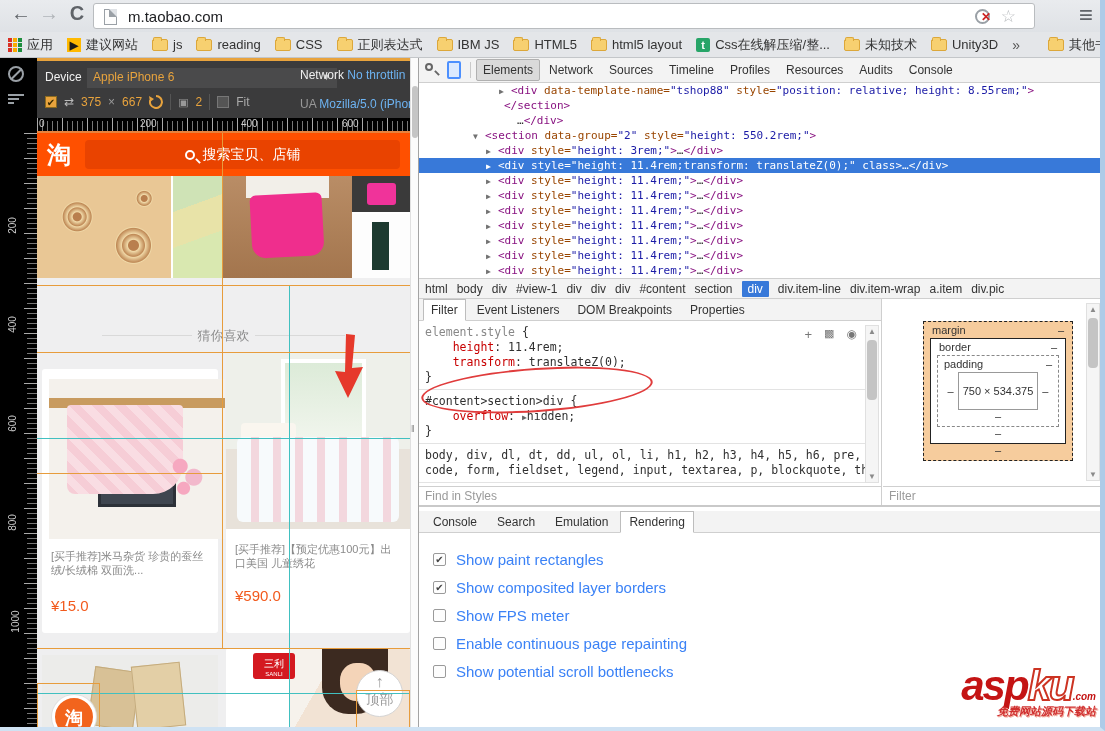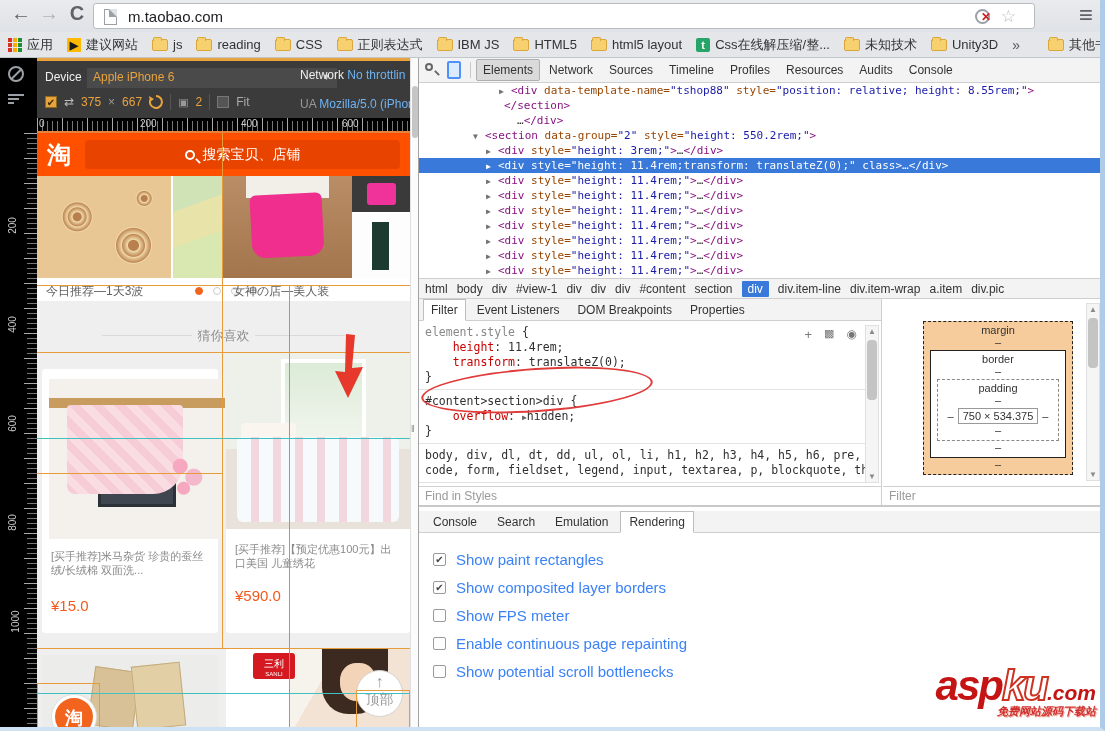--- a/index.html
+++ b/index.html
@@ -184,42 +184,42 @@
   .style-block { border-bottom:1px solid #e3e3e3; padding:4px 6px; }
   .code-line { height:15px; line-height:15px; white-space:pre; }
   #red-ellipse { position:absolute; left:2px; top:47px; width:232px; height:44px; border:2px solid #e03c3c; border-radius:50%; transform:rotate(-4deg); pointer-events:none; }
   #sp-scroll { position:absolute; right:2px; top:26px; width:14px; height:158px; background:#f5f5f5; border:1px solid #e0e0e0; }
   #find-styles { position:absolute; left:0; bottom:0; width:100%; height:19px; border-top:1px solid #cfcfcf; background:#fff; color:#9a9a9a; font-size:12px; padding:2px 6px; }
 
   #metrics-pane { position:absolute; left:464px; top:241px; width:223px; height:206px; }
   #metrics-scroll { position:absolute; right:6px; top:4px; width:14px; height:178px; background:#f5f5f5; border:1px solid #e0e0e0; }
   #boxmodel { position:absolute; left:40px; top:22px; width:150px; font-size:11px; color:#333; }
   .bm-box { border:1px dashed #222; background:#f6cc9d; padding:2px 6px 4px; text-align:center; }
-  .bm-box .row1 { display:flex; justify-content:space-between; padding:0 2px;flex-direction:column; }
+  .bm-box .row1 { display:flex; justify-content:space-between; padding:0 2px; }
   .bm-border { border:1px solid #222; background:#fff; margin-top:2px; padding:2px 6px 4px; }
   .bm-padding { border:1px dashed #888; background:#fff; margin-top:2px; padding:2px 4px 4px; }
   .bm-content-row { display:flex; align-items:center; justify-content:center; gap:4px; margin-top:2px; }
-  .bm-content { border:1px solid #999; padding:1px 4px; white-space:nowrap; }
+  .bm-content { border:1px solid #999; padding:12px 4px; white-space:nowrap; }
   .bm-dash { text-align:center; }
   #metrics-filter { position:absolute; left:0; bottom:0; width:100%; height:19px; border-top:1px solid #cfcfcf; background:#fff; color:#9a9a9a; font-size:12px; padding:2px 6px; }
 
   #drawer { position:absolute; left:0; top:447px; width:100%; height:226px; border-top:2px solid #c9c9c9; background:#fff; }
   #drawer-tabs { position:absolute; left:0; top:4px; width:100%; height:22px; background:#f3f3f3; border-bottom:1px solid #cfcfcf; display:flex; gap:4px; padding:0 6px; align-items:flex-end; }
   .dw-tab { padding:3px 8px; font-size:12px; color:#333; }
   .dw-tab.active { background:#fff; border:1px solid #bdbdbd; border-bottom:1px solid #fff; margin-bottom:-1px; }
   #checkboxes { position:absolute; left:14px; top:38px; }
   .cb-row { display:flex; align-items:center; gap:10px; height:28px; }
   .cb-box { width:13px; height:13px; border:1px solid #9a9a9a; border-radius:2px; background:#fdfdfd; font-size:10px; line-height:12px; text-align:center; color:#444; }
   .cb-label { font-size:15px; color:#3b82f6; }
 
   
   #watermark { position:absolute; right:4px; bottom:8px; width:185px; text-align:right; font-style:italic; z-index:50; }
   #wm-asp { font-size:42px; font-weight:bold; color:#c41414; letter-spacing:-2px; }
   #wm-ku { font-size:42px; font-weight:bold; color:rgba(255,255,255,0.15); -webkit-text-stroke:2px #cc3322; letter-spacing:-2px; }
-  #wm-com { font-size:21px; color:#c41414; font-weight:bold; }
+  #wm-com { font-size:10px; color:#c41414; font-weight:bold; }
   #wm-tag { font-size:11px; color:#d03030; font-weight:bold; margin-top:-6px; text-shadow:1px 1px 0 #f3b0a0; }
 </style>
 </head>
 <body>
 
 <div id="screen">
 
   <div id="chrome-top">
     <div class="nav-btn" style="left:8px">←</div>
     <div class="nav-btn" style="left:36px;color:#b0b4b8">→</div>
@@ -377,30 +377,20 @@
           <i class="shorts"></i>
         </div>
       <div class="tile" id="col-pants">
         <div id="img-pinktop">
             <i></i>
           </div>
         <div id="img-pants">
             <i></i>
           </div>
       </div>
-    </div>
-    <div id="caption-row">
-      <span id="cap-left">今日推荐—1天3波</span>
-      <span id="dots">
-          <i class="on"></i>
-          <i></i>
-          <i></i>
-          <i></i>
-        </span>
-      <span id="cap-right">女神の店—美人装</span>
     </div>
     <div id="guess">
       <div id="guess-title">猜你喜欢</div>
     </div>
 
     <div class="pcard" id="card1">
       <div class="pimg" id="img-quilt">
           <i class="frame"></i>
           <i class="quilt"></i>
           <i class="flower"></i>

